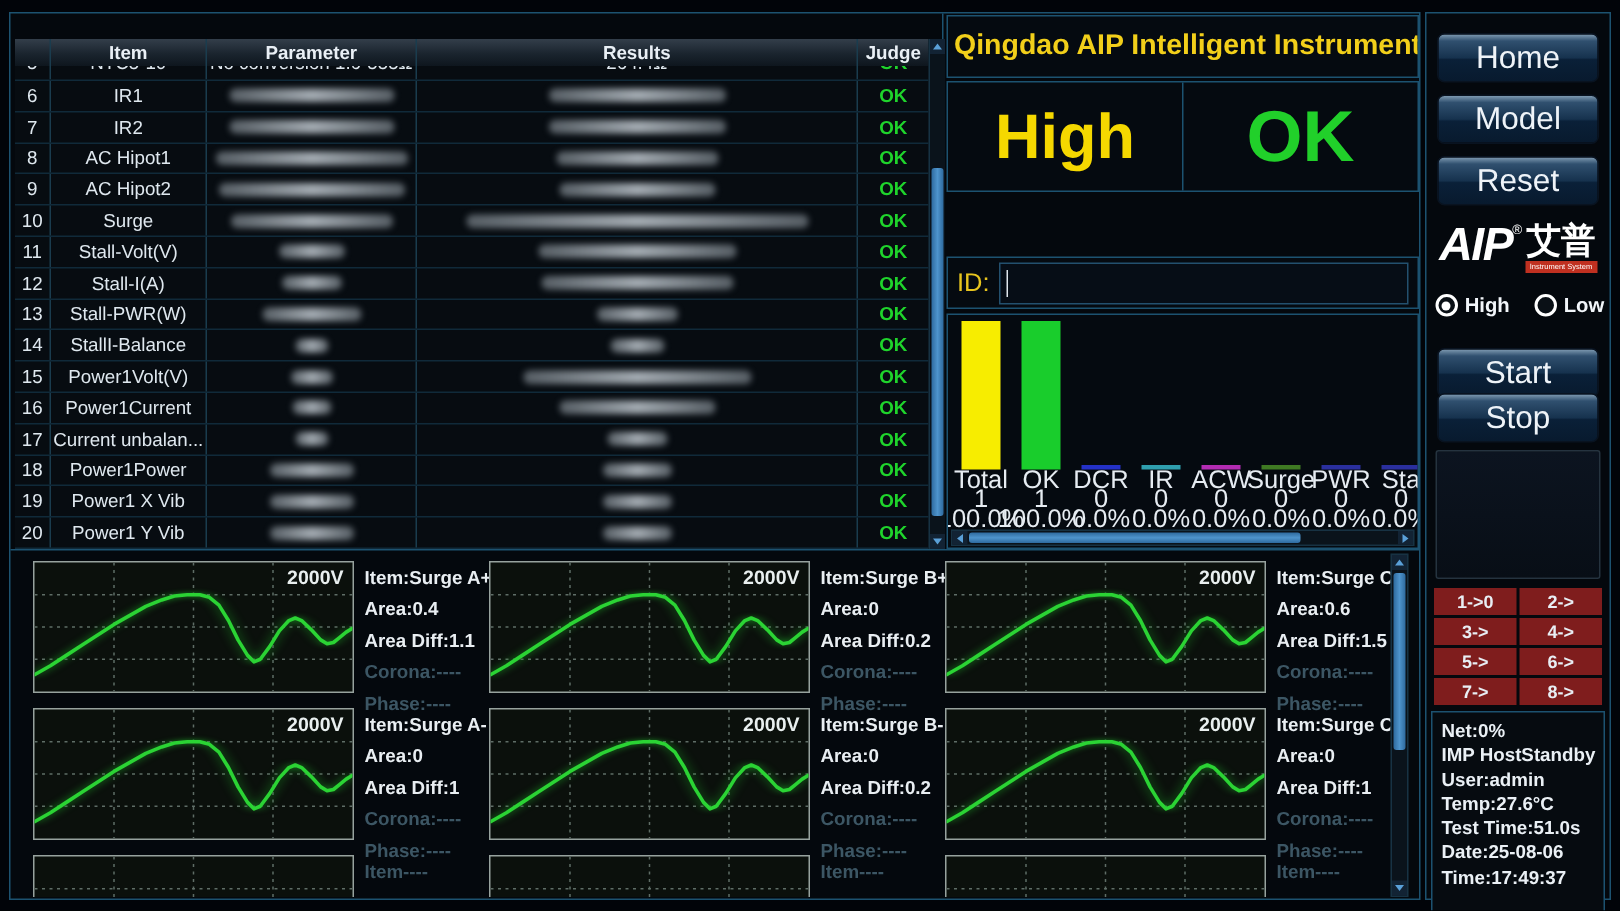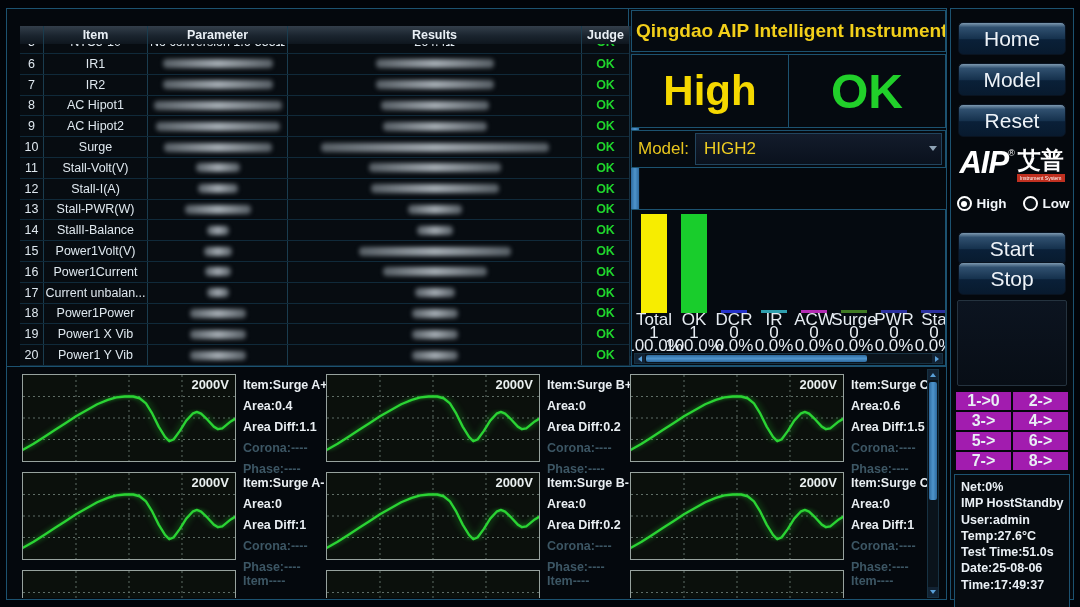--- a/index.html
+++ b/index.html
@@ -4,21 +4,21 @@
 <style>
   * { margin:0; padding:0; box-sizing:border-box; }
   body { background:#000; font-family:"Liberation Sans", sans-serif; }
   #app { position:relative; width:1080px; height:607px; background:#010409; overflow:hidden; }
 
   .frame { position:absolute; border:1px solid #1c5270; background:#04080d; }
   .vdiv { position:absolute; width:1px; background:#1c5270; }
   .hdiv { position:absolute; height:1px; background:#1c5270; }
 
   
-  #table-region { position:absolute; left:20px; top:26px; width:620px; height:340px; background:#070c11; display:flex; }
+  #table-region { position:absolute; left:10px; top:26px; width:620px; height:340px; background:#070c11; display:flex; }
   #table-main { width:609px; display:flex; flex-direction:column; }
   .thead { display:flex; height:18px; background:linear-gradient(180deg,#333e4a,#1a242e 55%,#0e161e); color:#e9eff5; font-size:12.5px; font-weight:bold; flex:none; }
   .tc { display:flex; align-items:center; justify-content:center; border-right:1px solid #1a3c4e; overflow:hidden; white-space:nowrap; }
   .c-no{width:24px;} .c-item{width:104px;} .c-param{width:140px;} .c-res{width:294px;} .c-judge{width:47px; border-right:none;}
   .trow { display:flex; flex:1; border-bottom:1px solid #102a3a; color:#dfe8ef; font-size:12.5px; }
   .trow.partial { flex:none; height:10px; overflow:hidden; }
   .trow.partial .tc { align-items:flex-start; margin-top:-9px; }
   .judge-ok { color:#1fd42c; font-weight:bold; }
   .redact { height:9px; border-radius:4px; background:linear-gradient(90deg,rgba(150,160,168,.55),rgba(190,198,205,.85),rgba(150,160,168,.55)); filter:blur(2.3px); }
   .vscroll { position:relative; width:11px; background:#0a131b; border-left:1px solid #173243; flex:none; }
@@ -68,21 +68,21 @@
   .logo-reg { font-size:9px; margin-top:2px; }
   .logo-cnwrap { display:flex; flex-direction:column; align-items:center; margin-left:2px; }
   .logo-cn { font-size:23px; font-weight:900; line-height:28px; }
   .logo-badge { background:#c03020; color:#fff; font-size:5px; line-height:8px; padding:0 3px; white-space:nowrap; }
   #radio-row { position:absolute; left:958px; top:196px; width:110px; display:flex; gap:16px; justify-content:center; }
   .radio-item { display:flex; align-items:center; gap:5px; color:#f2f6fa; font-size:13.5px; font-weight:bold; }
   .rb { width:15px; height:15px; border:2px solid #fff; border-radius:50%; position:relative; background:#0a1016; }
   .rb.sel::after { content:''; position:absolute; inset:2.5px; background:#fff; border-radius:50%; }
   #blank-panel { position:absolute; left:957px; top:300px; width:110px; height:86px; background:linear-gradient(180deg,#0c1420,#080e16); border:1px solid #25333f; border-radius:2px; }
   #matrix { position:absolute; left:956px; top:392px; width:112px; display:grid; grid-template-columns:1fr 1fr; gap:2px; }
-  .mcell { height:18px; background:#a21caf; color:#e8eef4; font-size:16px; font-weight:bold; display:flex; align-items:center; justify-content:center; }
+  .mcell { height:18px; background:#7f1d1d; color:#e8eef4; font-size:12px; font-weight:bold; display:flex; align-items:center; justify-content:center; }
   #status-box { position:absolute; left:954px; top:474px; width:116px; height:146px; border:1px solid #1c5270; background:#060b10; padding:4px 0 0 6px; }
   .status-line { color:#eaf0f5; font-size:12.5px; font-weight:bold; line-height:16.3px; white-space:nowrap; }
 
   
   #scope-region { position:absolute; left:8px; top:368px; width:928px; height:230px; overflow:hidden; }
   #scope-grid { position:absolute; left:14px; top:6px; width:912px; display:grid; grid-template-columns:304px 304px 304px; grid-auto-rows:98px; }
   .scope-block { display:flex; }
   .scope-chart { position:relative; width:214px; height:88px; border:1px solid #97a29e; background:#0b100c; flex:none;text-align:center; }
   .scope-chart svg { position:absolute; inset:0; width:100%; height:100%; }
   .scope-chart line { stroke:#5f6d66; stroke-width:1; stroke-dasharray:2 3; vector-effect:non-scaling-stroke; }
@@ -302,26 +302,25 @@
     <span id="company-title">Qingdao AIP Intelligent Instrument Co.,L</span>
   </div>
   <div class="mbox" id="box-result">
     <div class="result-cell">
       <span id="mode-value">High</span>
     </div>
     <div class="result-cell">
       <span id="result-value">OK</span>
     </div>
   </div>
-  <div class="mbox" id="box-model">
-    <span class="ylabel">Model:</span>
-    <div class="dropdown">
-      <span class="val">HIGH2</span>
-      <div class="dd-arrow"></div>
-    </div>
+  <div class="mbox" id="box-id">
+    <span class="ylabel">ID:</span>
+    <div class="idinput">
+        <div class="caret"></div>
+      </div>
   </div>
 
   <div class="mbox" id="box-stats">
     <div id="stats-columns">
         <div class="stat-col">
           <div class="stat-barwrap">
             <div class="stat-bar" style="background:#f7ed00;height:100%"></div>
           </div>
           <div class="stat-label">Total</div>
           <div class="stat-count">1</div>

